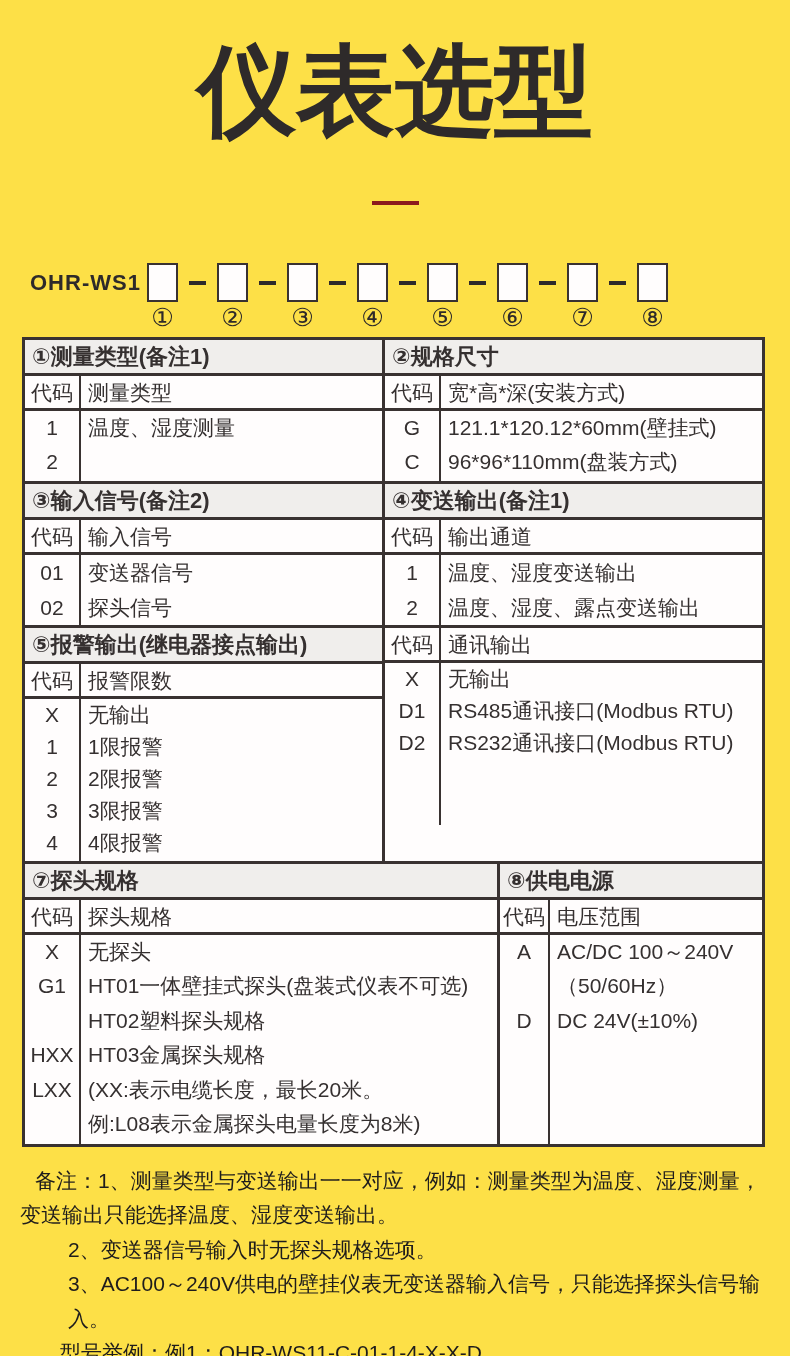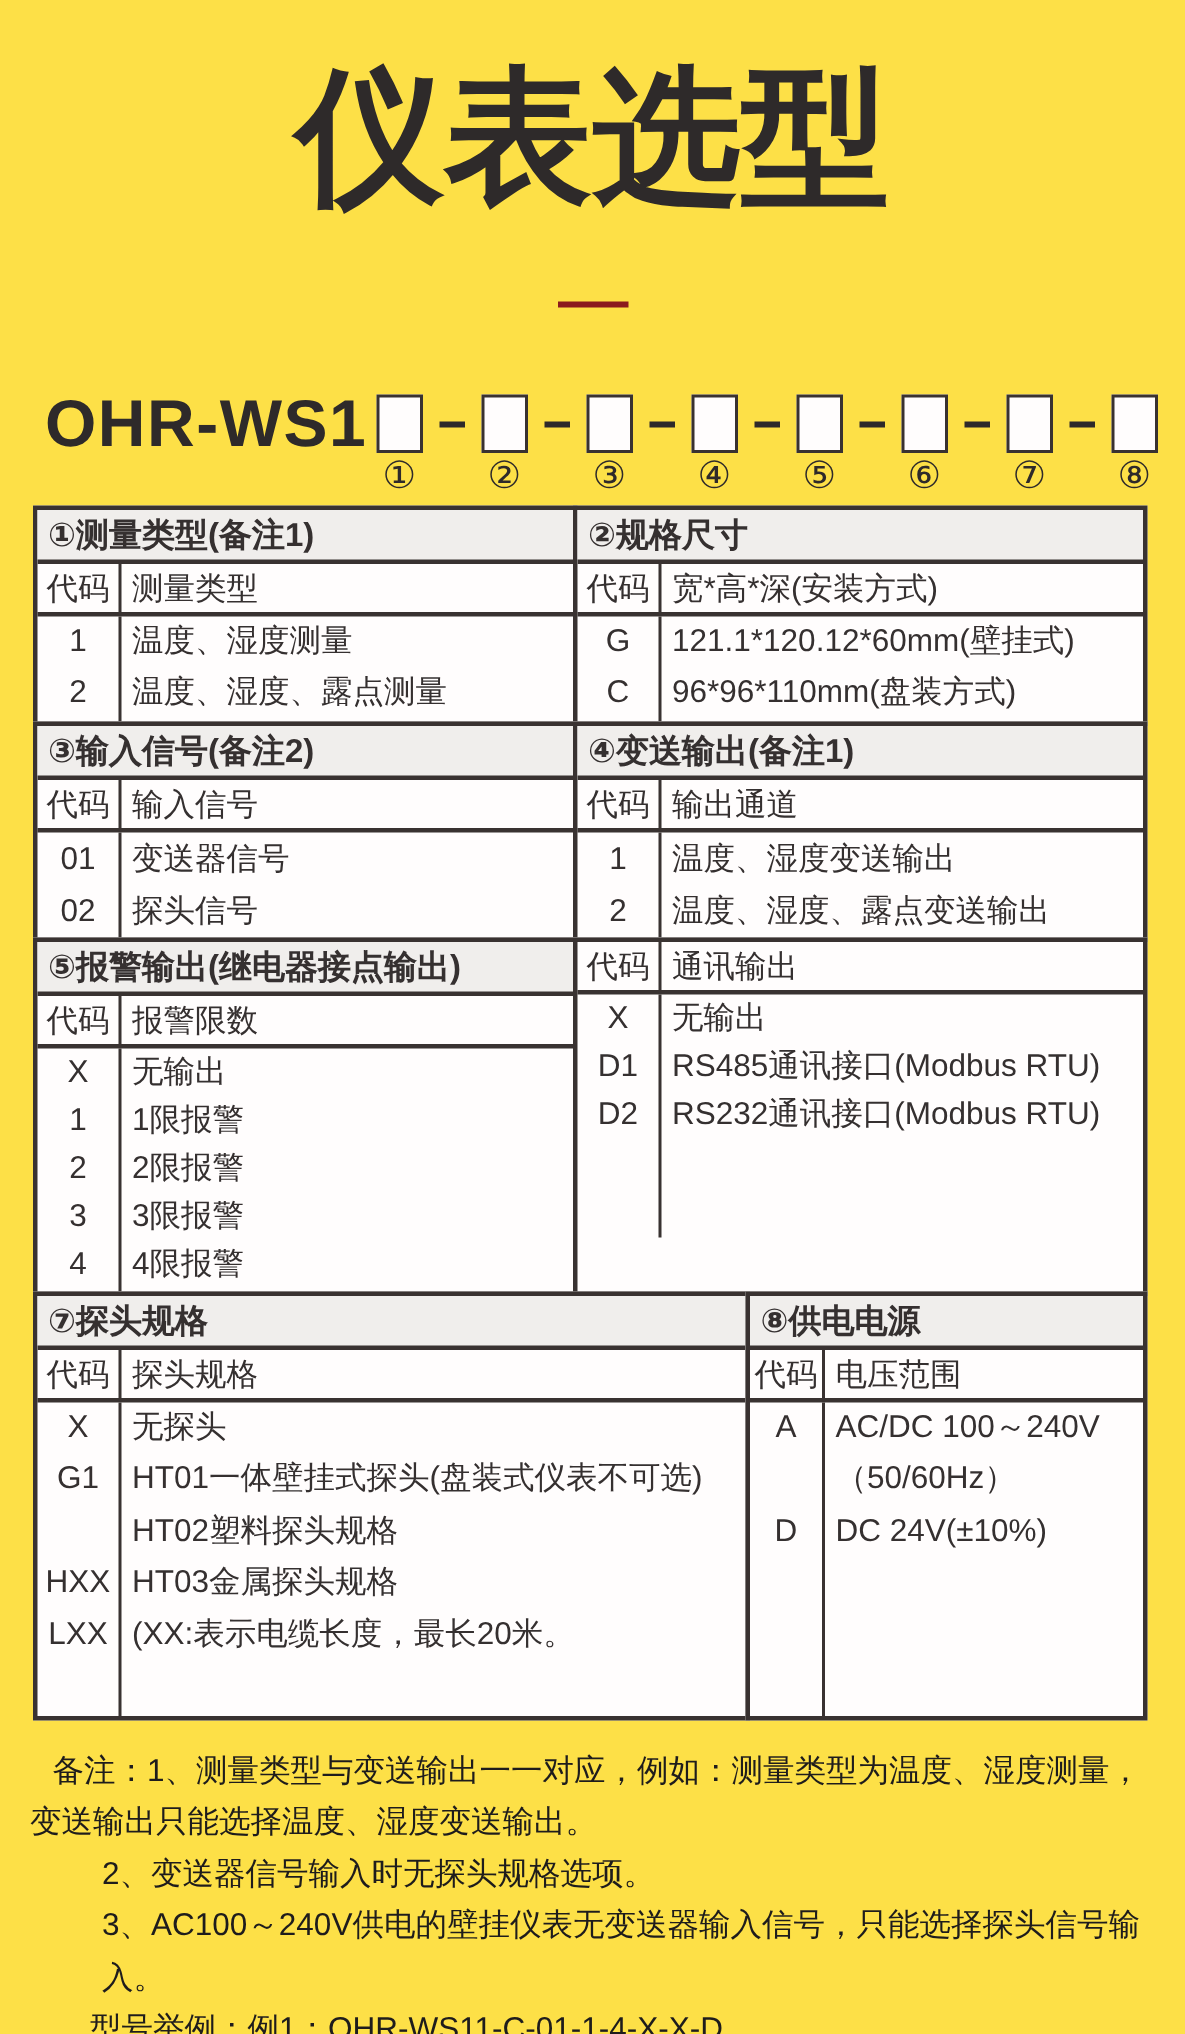--- a/index.html
+++ b/index.html
@@ -35,21 +35,21 @@
     background:var(--accent);
     margin:54px auto 0 auto;
   }
   
   .model-row{
     display:flex;
     align-items:flex-start;
     margin:58px 0 0 30px;
   }
   .model-prefix{
-    font-size:44px;
+    font-size:22px;
     font-weight:bold;
     letter-spacing:1px;
     line-height:40px;
     margin-right:6px;
     color:#2e2a2a;
   }
   .model-slot{
     display:flex;flex-direction:column;align-items:center;
   }
   .model-box{
@@ -194,21 +194,20 @@
           <div class="t-code-col">代码</div>
           <div class="t-val-col">测量类型</div>
         </div>
         <div class="t-data">
           <div class="t-code-col">
             <div>1</div>
             <div>2</div>
           </div>
           <div class="t-val-col">
             <div>温度、湿度测量</div>
-            <div>温度、湿度、露点测量</div>
           </div>
         </div>
       </div>
       <div class="t right w-r">
         <div class="t-header">②规格尺寸</div>
         <div class="t-colhdr">
           <div class="t-code-col">代码</div>
           <div class="t-val-col">宽*高*深(安装方式)</div>
         </div>
         <div class="t-data">
@@ -320,20 +319,21 @@
             <div>HXX</div>
             <div>LXX</div>
             <div></div>
           </div>
           <div class="t-val-col">
             <div>无探头</div>
             <div>HT01一体壁挂式探头(盘装式仪表不可选)</div>
             <div>HT02塑料探头规格</div>
             <div>HT03金属探头规格</div>
             <div>(XX:表示电缆长度，最长20米。</div>
+            <div>例:L08表示金属探头电量长度为8米)</div>
           </div>
         </div>
       </div>
       <div class="t right w-r4">
         <div class="t-header">⑧供电电源</div>
         <div class="t-colhdr">
           <div class="t-code-col">代码</div>
           <div class="t-val-col">电压范围</div>
         </div>
         <div class="t-data">

